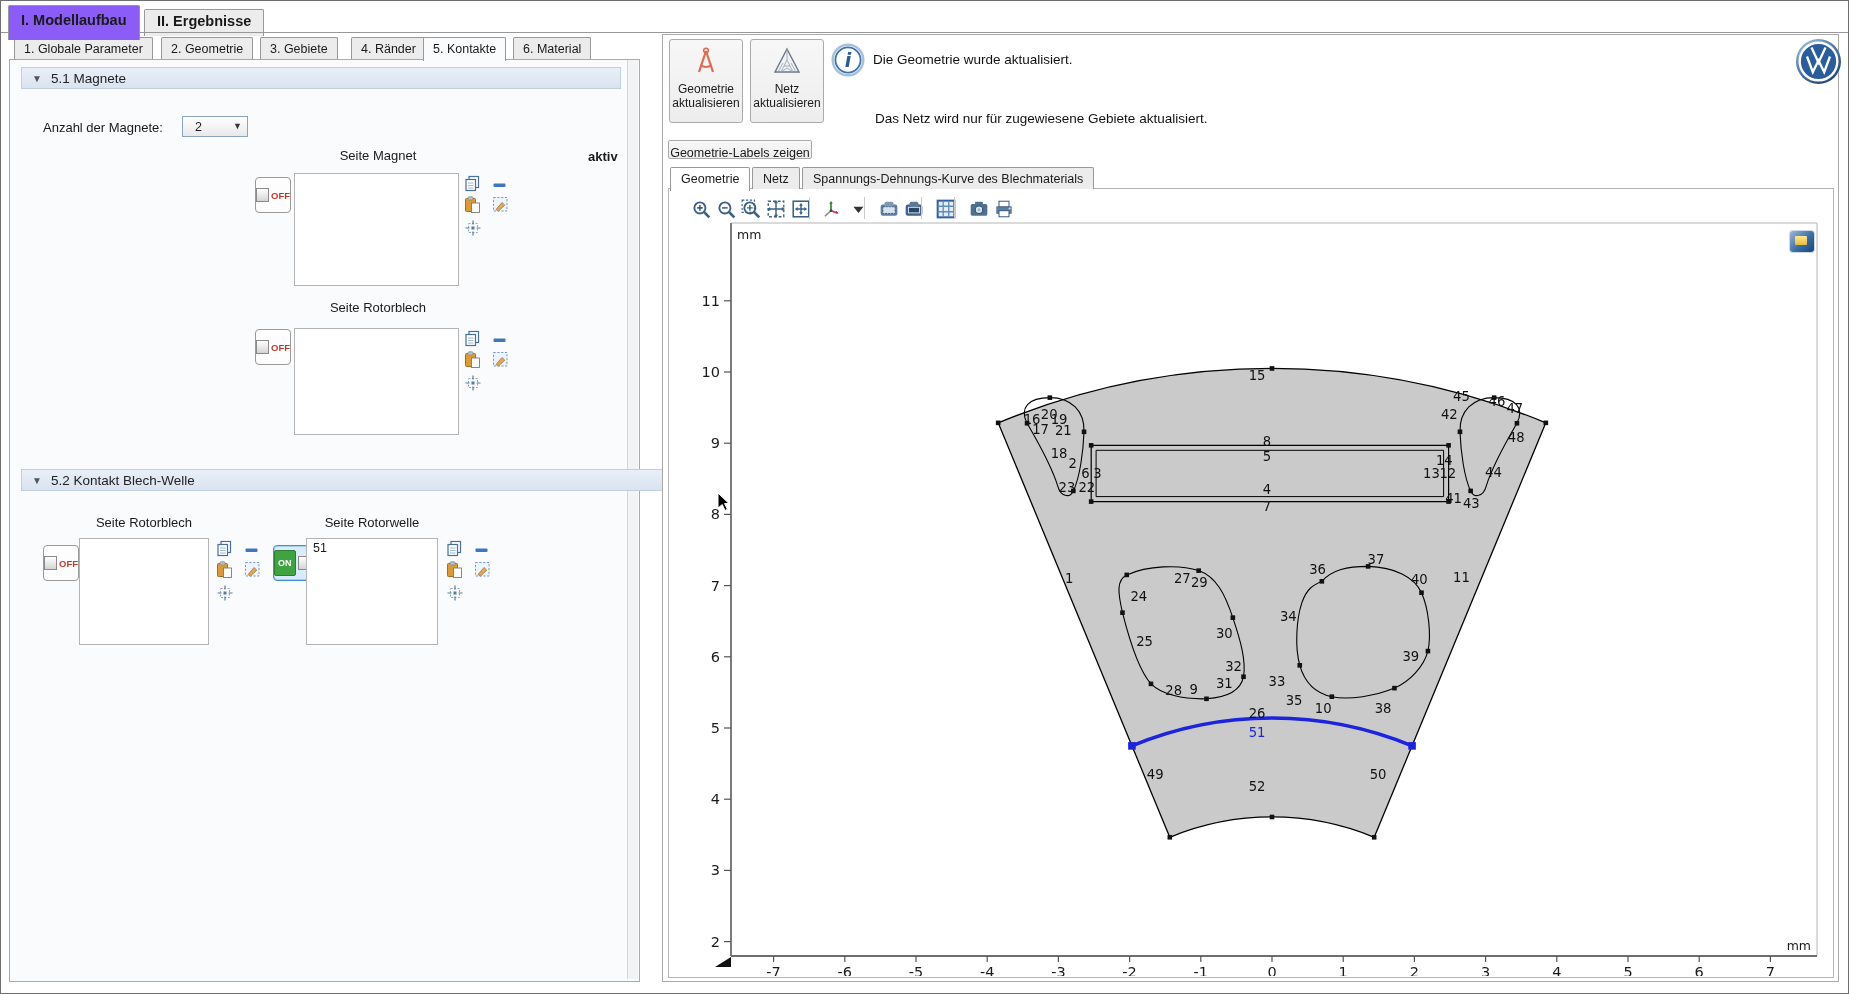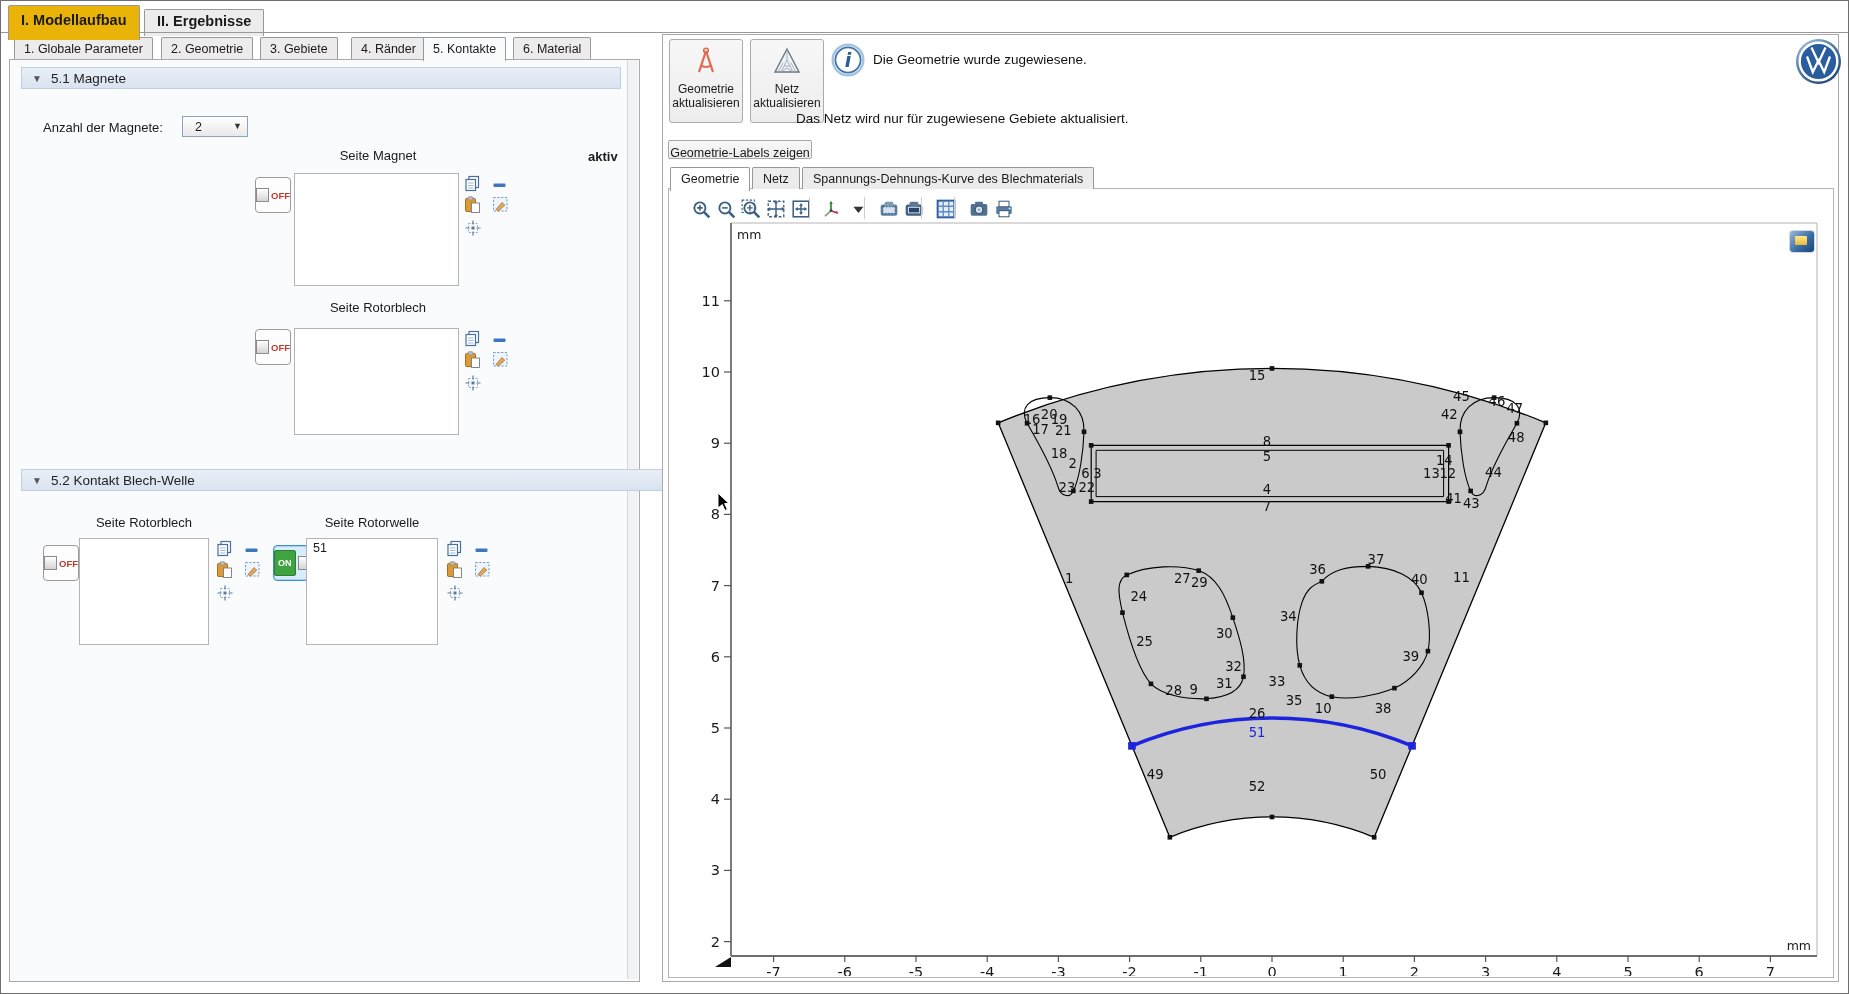--- a/index.html
+++ b/index.html
@@ -2,21 +2,21 @@
 <html><head>
 <meta charset="utf-8">
 <style>
   html,body{margin:0;padding:0;background:#e8e8e8;}
   .app{position:relative;width:1849px;height:994px;background:#ffffff;border:1px solid #6e6e6e;box-sizing:border-box;overflow:hidden;
        font-family:"Liberation Sans",sans-serif;color:#1a1a1a;}
   .abs{position:absolute;}
   
   .mtab{position:absolute;top:8px;height:23px;background:#ececec;border:1px solid #989898;border-bottom:none;
         border-radius:2px 2px 0 0;font-weight:bold;font-size:14.5px;padding:3px 12px 0 12px;box-sizing:content-box;cursor:default;}
-  .mtab.active{top:4px;height:28px;background:#eab308;z-index:5;padding-top:6px;}
+  .mtab.active{top:4px;height:28px;background:#8b5cf6;z-index:5;padding-top:6px;}
   .tabline{position:absolute;top:31px;left:0;width:1849px;height:1px;background:#989898;}
   
   .stab{position:absolute;top:36px;height:17px;background:#ececec;border:1px solid #989898;border-bottom:none;
         border-radius:2px 2px 0 0;font-weight:normal;font-size:12.5px;padding:4px 9px 0 9px;cursor:default;z-index:4;}
   .stab.active{background:#fafbfd;height:19px;z-index:6;}
   .panel{position:absolute;border:1px solid #a9a9a9;background:#fafbfd;}
   .scrollstrip{position:absolute;background:#f2f3f5;border-left:1px solid #d6d6d6;}
   .sechdr{position:absolute;height:22px;background:linear-gradient(#e9eff7,#d9e3f0);border:1px solid #c2cfdf;box-sizing:border-box;
           font-size:13.5px;color:#222;padding:3px 0 0 10px;}
   .sechdr .tri{display:inline-block;margin-right:9px;color:#555;font-size:10px;vertical-align:1px;}
@@ -232,22 +232,22 @@
       <path d="M9 26 L15 14 L21 26 M12 20 L18 20 M15 14 L15 3 M9 26 L15 22 L21 26 M6 26 L11 17 M24 26 L19 17" stroke="#93a1b1" stroke-width="0.8" fill="none"></path>
     </svg>
     <div class="cap">Netz<br>aktualisieren</div>
   </div>
 
   <svg class="abs" style="left:830px;top:42px;" width="34" height="34" viewBox="0 0 34 34">
     <circle cx="17" cy="17" r="15.3" fill="#fff" stroke="#a5c2dc" stroke-width="2.4"></circle>
     <circle cx="17" cy="17" r="12.6" fill="none" stroke="#3f72a8" stroke-width="1.8"></circle>
     <text x="17" y="24" font-family="DejaVu Serif" font-style="italic" font-weight="bold" font-size="19" fill="#2a5d92" text-anchor="middle">i</text>
   </svg>
-  <div class="infotext" style="left:872px;top:51px;">Die Geometrie wurde zugewiesene.</div>
-  <div class="infotext" style="left:795px;top:110px;">Das Netz wird nur für zugewiesene Gebiete aktualisiert.</div>
+  <div class="infotext" style="left:872px;top:51px;">Die Geometrie wurde aktualisiert.</div>
+  <div class="infotext" style="left:874px;top:110px;">Das Netz wird nur für zugewiesene Gebiete aktualisiert.</div>
 
   <div class="btn" style="left:667px;top:139px;width:144px;height:19px;">Geometrie-Labels zeigen</div>
 
   <div id="view-tabs">
       <div class="vtab active" style="left: 669px;">Geometrie</div>
       <div class="vtab" style="left: 751px;">Netz</div>
       <div class="vtab" style="left: 801px;">Spannungs-Dehnungs-Kurve des Blechmaterials</div>
     </div>
 
   <div class="gfxbox"></div>

